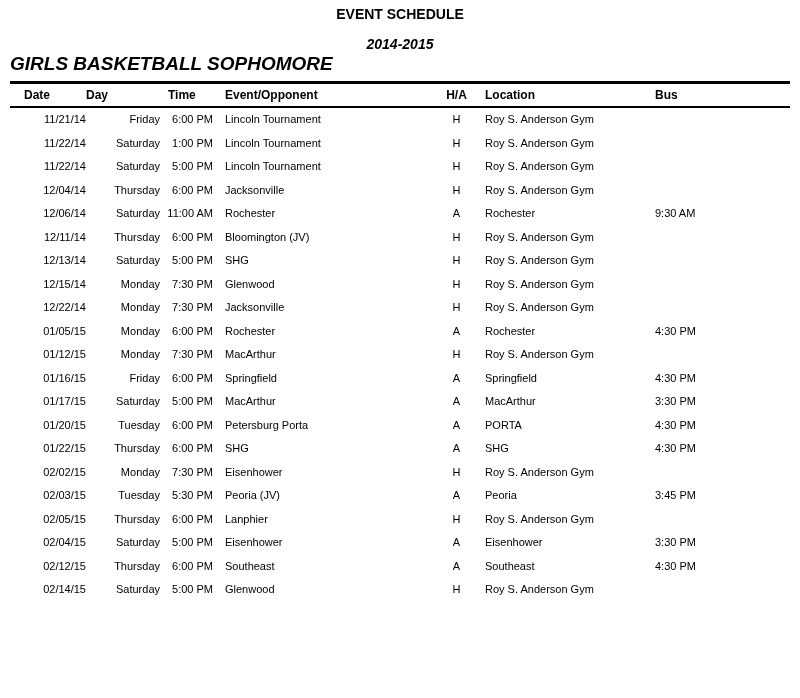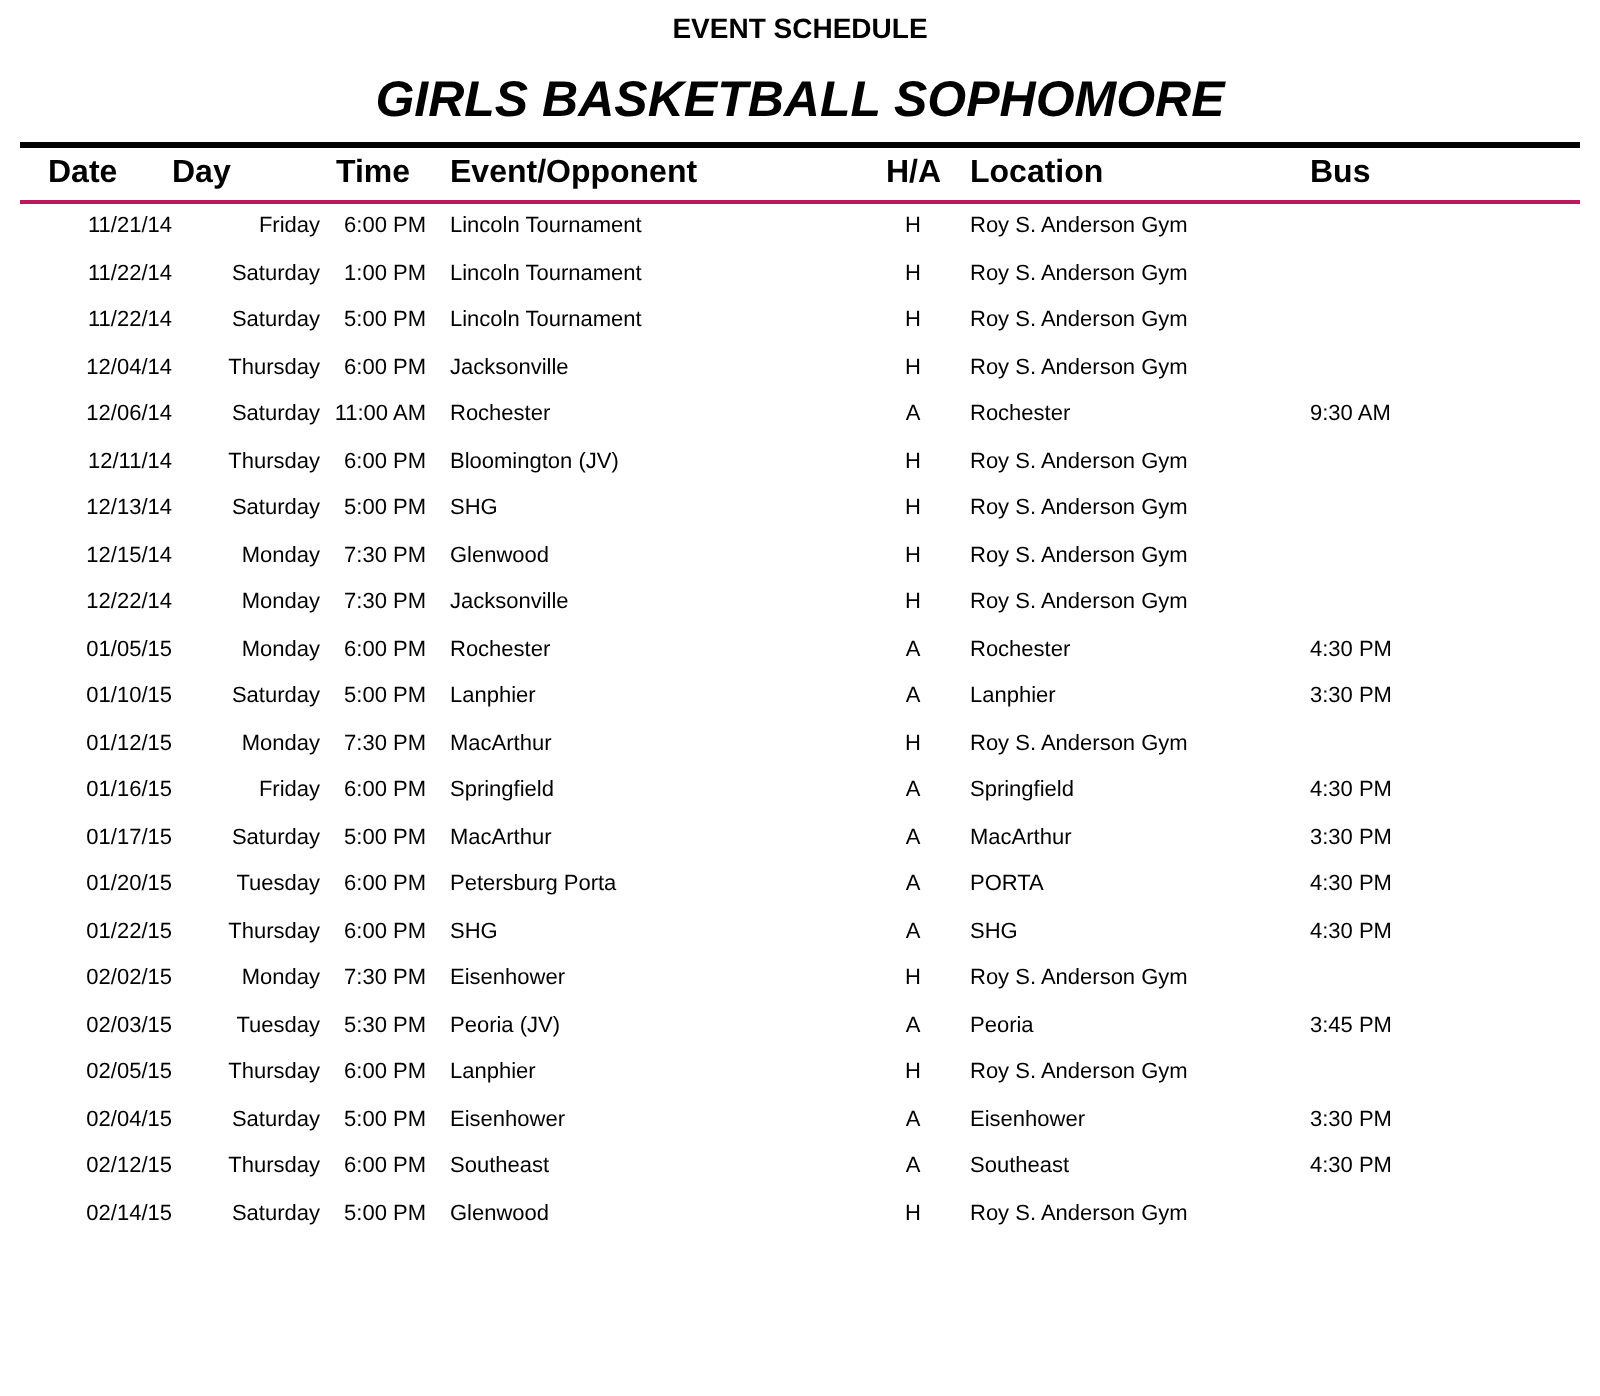--- a/index.html
+++ b/index.html
@@ -35,36 +35,35 @@
   }
   .season {
     text-align: center;
     font-weight: bold;
     font-style: italic;
     font-size: 14px;
     line-height: 1.15;
     margin: 0 0 1px 0;
   }
   .team {
-    text-align: center;
     font-weight: bold;
     font-style: italic;
-    font-size: 25px;
+    font-size: 19px;
     line-height: 1.15;
     margin: 0 0 6px 0;
   }
   table.schedule {
     width: 780px;
     border-collapse: collapse;
     table-layout: fixed;
     border-top: 3px solid #000;
   }
   table.schedule thead th {
-    border-bottom: 2px solid #be185d;
-    font-size: 16px;
+    border-bottom: 2px solid #000000;
+    font-size: 12px;
     font-weight: bold;
     text-align: left;
     padding: 4px 0 4px 0;
     white-space: nowrap;
     overflow: hidden;
   }
   table.schedule td {
     font-size: 11px;
     height: 23.5px;
     padding: 0;
@@ -82,20 +81,21 @@
   .h-ha, .t-ha { text-align: center !important; }
   .h-loc, .t-loc { padding-left: 15px !important; }
   .h-bus, .t-bus { padding-left: 5px !important; }
 </style>
 </head>
 <body>
 
 <div class="page">
 
   <div class="doc-title">EVENT SCHEDULE</div>
+  <div class="season">2014-2015</div>
   <div class="team">GIRLS BASKETBALL SOPHOMORE</div>
 
   <table class="schedule">
     <colgroup>
       <col style="width:76px">
       <col style="width:74px">
       <col style="width:58px">
       <col style="width:225px">
       <col style="width:27px">
       <col style="width:180px">
@@ -197,29 +197,20 @@
         <tr>
           <td class="t-date">01/05/15</td>
           <td class="t-day">Monday</td>
           <td class="t-time">6:00 PM</td>
           <td class="t-event">Rochester</td>
           <td class="t-ha">A</td>
           <td class="t-loc">Rochester</td>
           <td class="t-bus">4:30 PM</td>
         </tr>
         <tr>
-          <td class="t-date">01/10/15</td>
-          <td class="t-day">Saturday</td>
-          <td class="t-time">5:00 PM</td>
-          <td class="t-event">Lanphier</td>
-          <td class="t-ha">A</td>
-          <td class="t-loc">Lanphier</td>
-          <td class="t-bus">3:30 PM</td>
-        </tr>
-        <tr>
           <td class="t-date">01/12/15</td>
           <td class="t-day">Monday</td>
           <td class="t-time">7:30 PM</td>
           <td class="t-event">MacArthur</td>
           <td class="t-ha">H</td>
           <td class="t-loc">Roy S. Anderson Gym</td>
           <td class="t-bus"></td>
         </tr>
         <tr>
           <td class="t-date">01/16/15</td>

